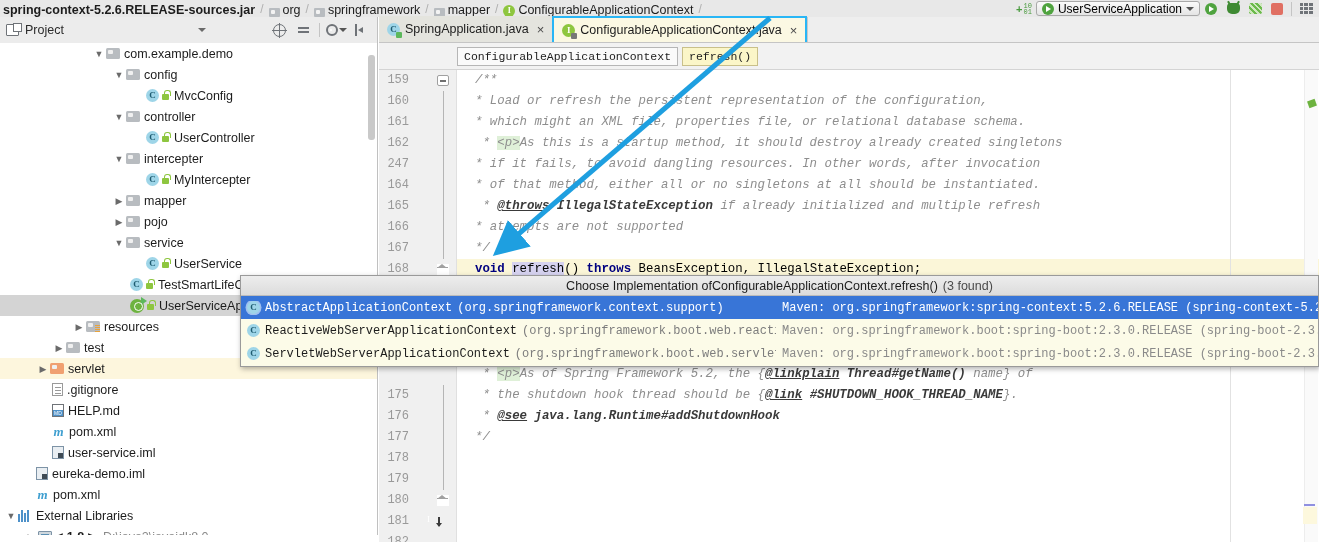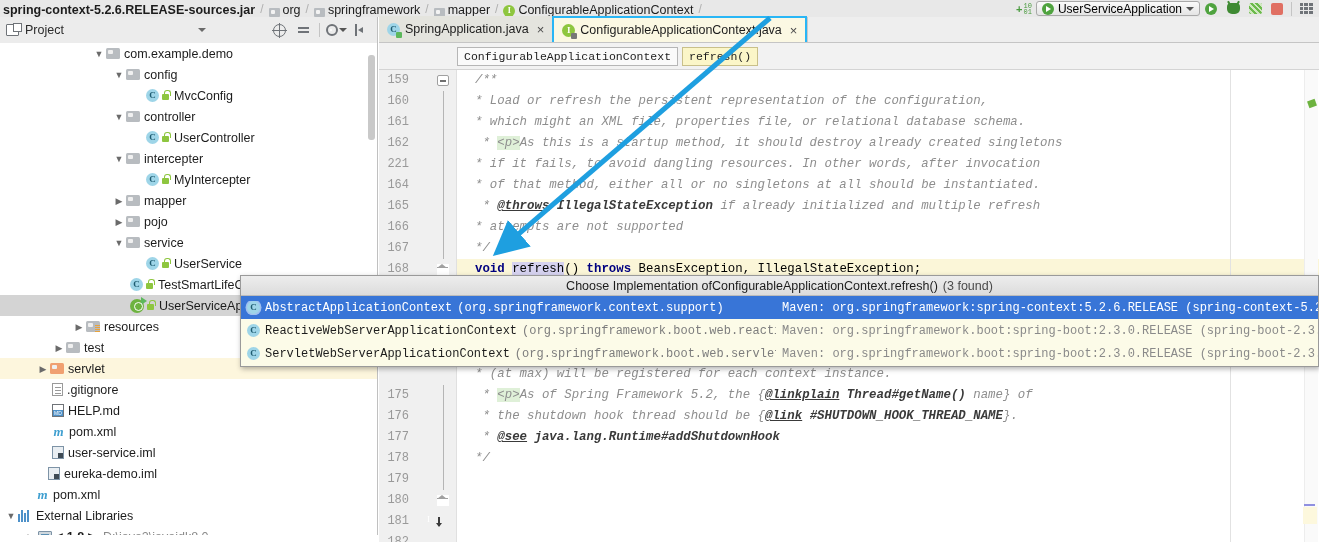--- a/index.html
+++ b/index.html
@@ -476,21 +476,21 @@
       <span class="t-lbl">HELP.md</span>
     </div>
     <div class="trow" style="padding-left:52px">
       <span class="m-icon">m</span>
       <span class="t-lbl">pom.xml</span>
     </div>
     <div class="trow" style="padding-left:52px">
       <span class="iml-icon"></span>
       <span class="t-lbl">user-service.iml</span>
     </div>
-    <div class="trow" style="padding-left:48px">
+    <div class="trow" style="padding-left:36px">
       <span class="iml-icon"></span>
       <span class="t-lbl">eureka-demo.iml</span>
     </div>
     <div class="trow" style="padding-left:36px">
       <span class="m-icon">m</span>
       <span class="t-lbl">pom.xml</span>
     </div>
     <div class="trow" style="padding-left:4px">
       <span class="tw-arrow">▼</span>
       <span class="extlib-icon">
@@ -531,21 +531,21 @@
           </div>
         <div class="gut-row">
             <span class="gut-num">161</span>
             <span class="fold-line"></span>
           </div>
         <div class="gut-row">
             <span class="gut-num">162</span>
             <span class="fold-line"></span>
           </div>
         <div class="gut-row">
-            <span class="gut-num">221</span>
+            <span class="gut-num">247</span>
             <span class="fold-line"></span>
           </div>
         <div class="gut-row">
             <span class="gut-num">164</span>
             <span class="fold-line"></span>
           </div>
         <div class="gut-row">
             <span class="gut-num">165</span>
             <span class="fold-line"></span>
           </div>
@@ -614,21 +614,20 @@
         <div class="cl"><span class="cmt"> * <span class="dochl">@throws</span> <span class="cmt-strong">IllegalStateException</span><span> if already initialized and multiple refresh</span></span></div>
         <div class="cl"><span class="cmt">* attempts are not supported</span></div>
         <div class="cl"><span class="cmt">*/</span></div>
         <div class="cl hl"><span><span class="kw">void</span> <span class="sel-ident">refresh</span><span class="plain">()</span> <span class="kw">throws</span><span class="plain"> BeansException, IllegalStateException;</span></span></div>
 
         <div class="cl"></div>
           <div class="cl"></div>
           <div class="cl"></div>
           <div class="cl"></div>
 
-        <div class="cl"><span class="cmt">* (at max) will be registered for each context instance.</span></div>
         <div class="cl"><span class="cmt"> * <span class="tag">&lt;p&gt;</span>As of Spring Framework 5.2, the {<span class="dochl">@linkplain</span> <span class="cmt-strong">Thread#getName()</span> name} of</span></div>
         <div class="cl"><span class="cmt"> * the shutdown hook thread should be {<span class="dochl">@link</span> <span class="cmt-strong">#SHUTDOWN_HOOK_THREAD_NAME</span>}.</span></div>
         <div class="cl"><span class="cmt"> * <span class="dochl">@see</span> <span class="cmt-strong">java.lang.Runtime#addShutdownHook</span></span></div>
         <div class="cl"><span class="cmt">*/</span></div>
         <div class="cl"><span></span></div>
       </div>
 
       <div class="sig-box"></div>
       <div class="ed-marginline"></div>
       <div class="ed-scroll">

